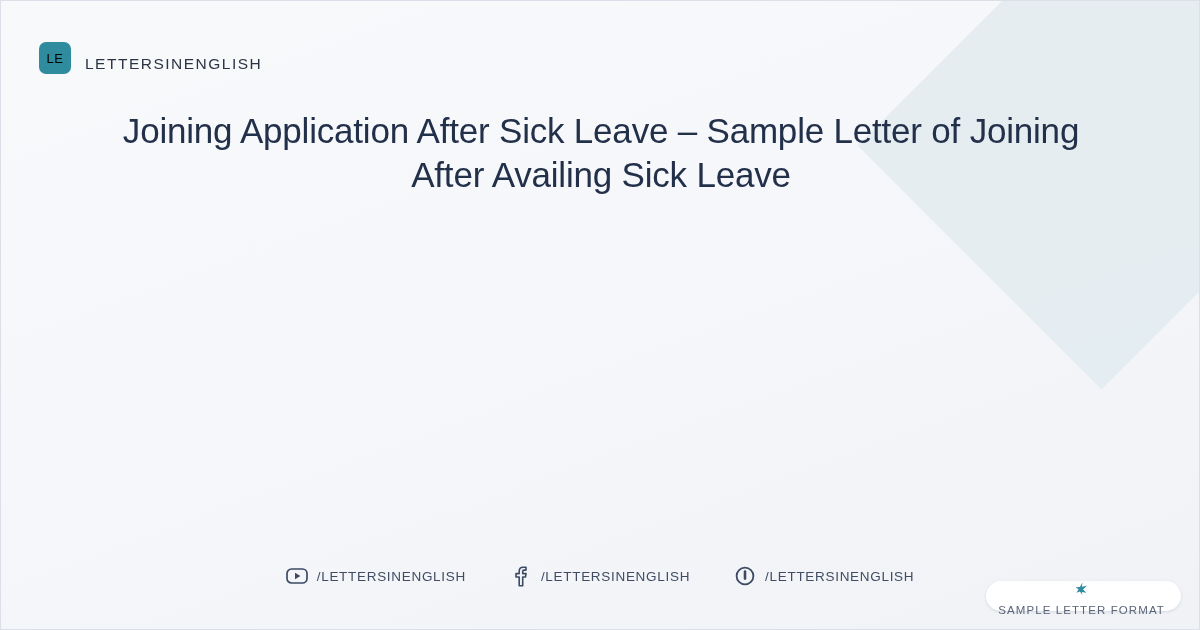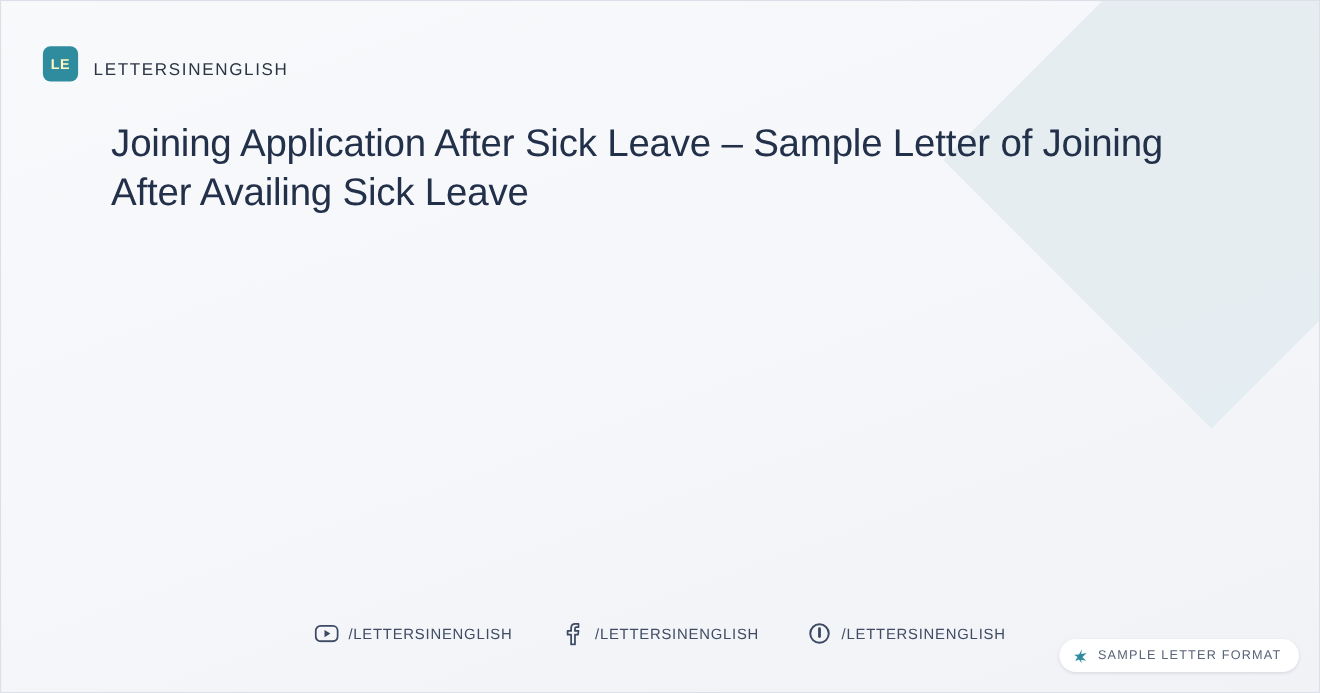--- a/index.html
+++ b/index.html
@@ -42,45 +42,45 @@
     top: 41px;
     display: flex;
     align-items: center;
     gap: 14px;
   }
   .brand-logo {
     width: 32px;
     height: 32px;
     border-radius: 7px;
     background: #2e8c9e;
-    color: #fef9c3;
+    color: #000000;
     display: flex;
     align-items: center;
     justify-content: center;
     font-size: 13px;
-    font-weight: 700;
+    font-weight: 400;
     letter-spacing: 0.5px;
   }
   .brand-name {
     font-size: 15.5px;
     letter-spacing: 1.5px;
     color: #2b3murky;
     color: #2b3445;
     font-weight: 400;
     white-space: nowrap;
     margin-top: 11px;
   }
 
   
   .title {
     position: absolute;
     left: 100px;
     top: 108px;
     width: 1000px;
-    text-align: left;
+    text-align: center;
     font-size: 35px;
     line-height: 1.26;
     font-weight: 400;
     color: #22304a;
     letter-spacing: -0.2px;
   }
 
   
   .body-block {
     position: absolute;
@@ -134,20 +134,21 @@
     right: 18px;
     bottom: 18px;
     height: 30px;
     padding: 0 16px 0 12px;
     border-radius: 16px;
     background: #ffffff;
     box-shadow: 0 1px 3px rgba(40,55,80,0.14);
     display: flex;
     align-items: center;
     gap: 8px;
+    flex-direction: column;
   }
   .badge-icon {
     width: 15px;
     height: 15px;
     display: flex;
     align-items: center;
     justify-content: center;
     color: #2e8c9e;
     flex: none;
   }

